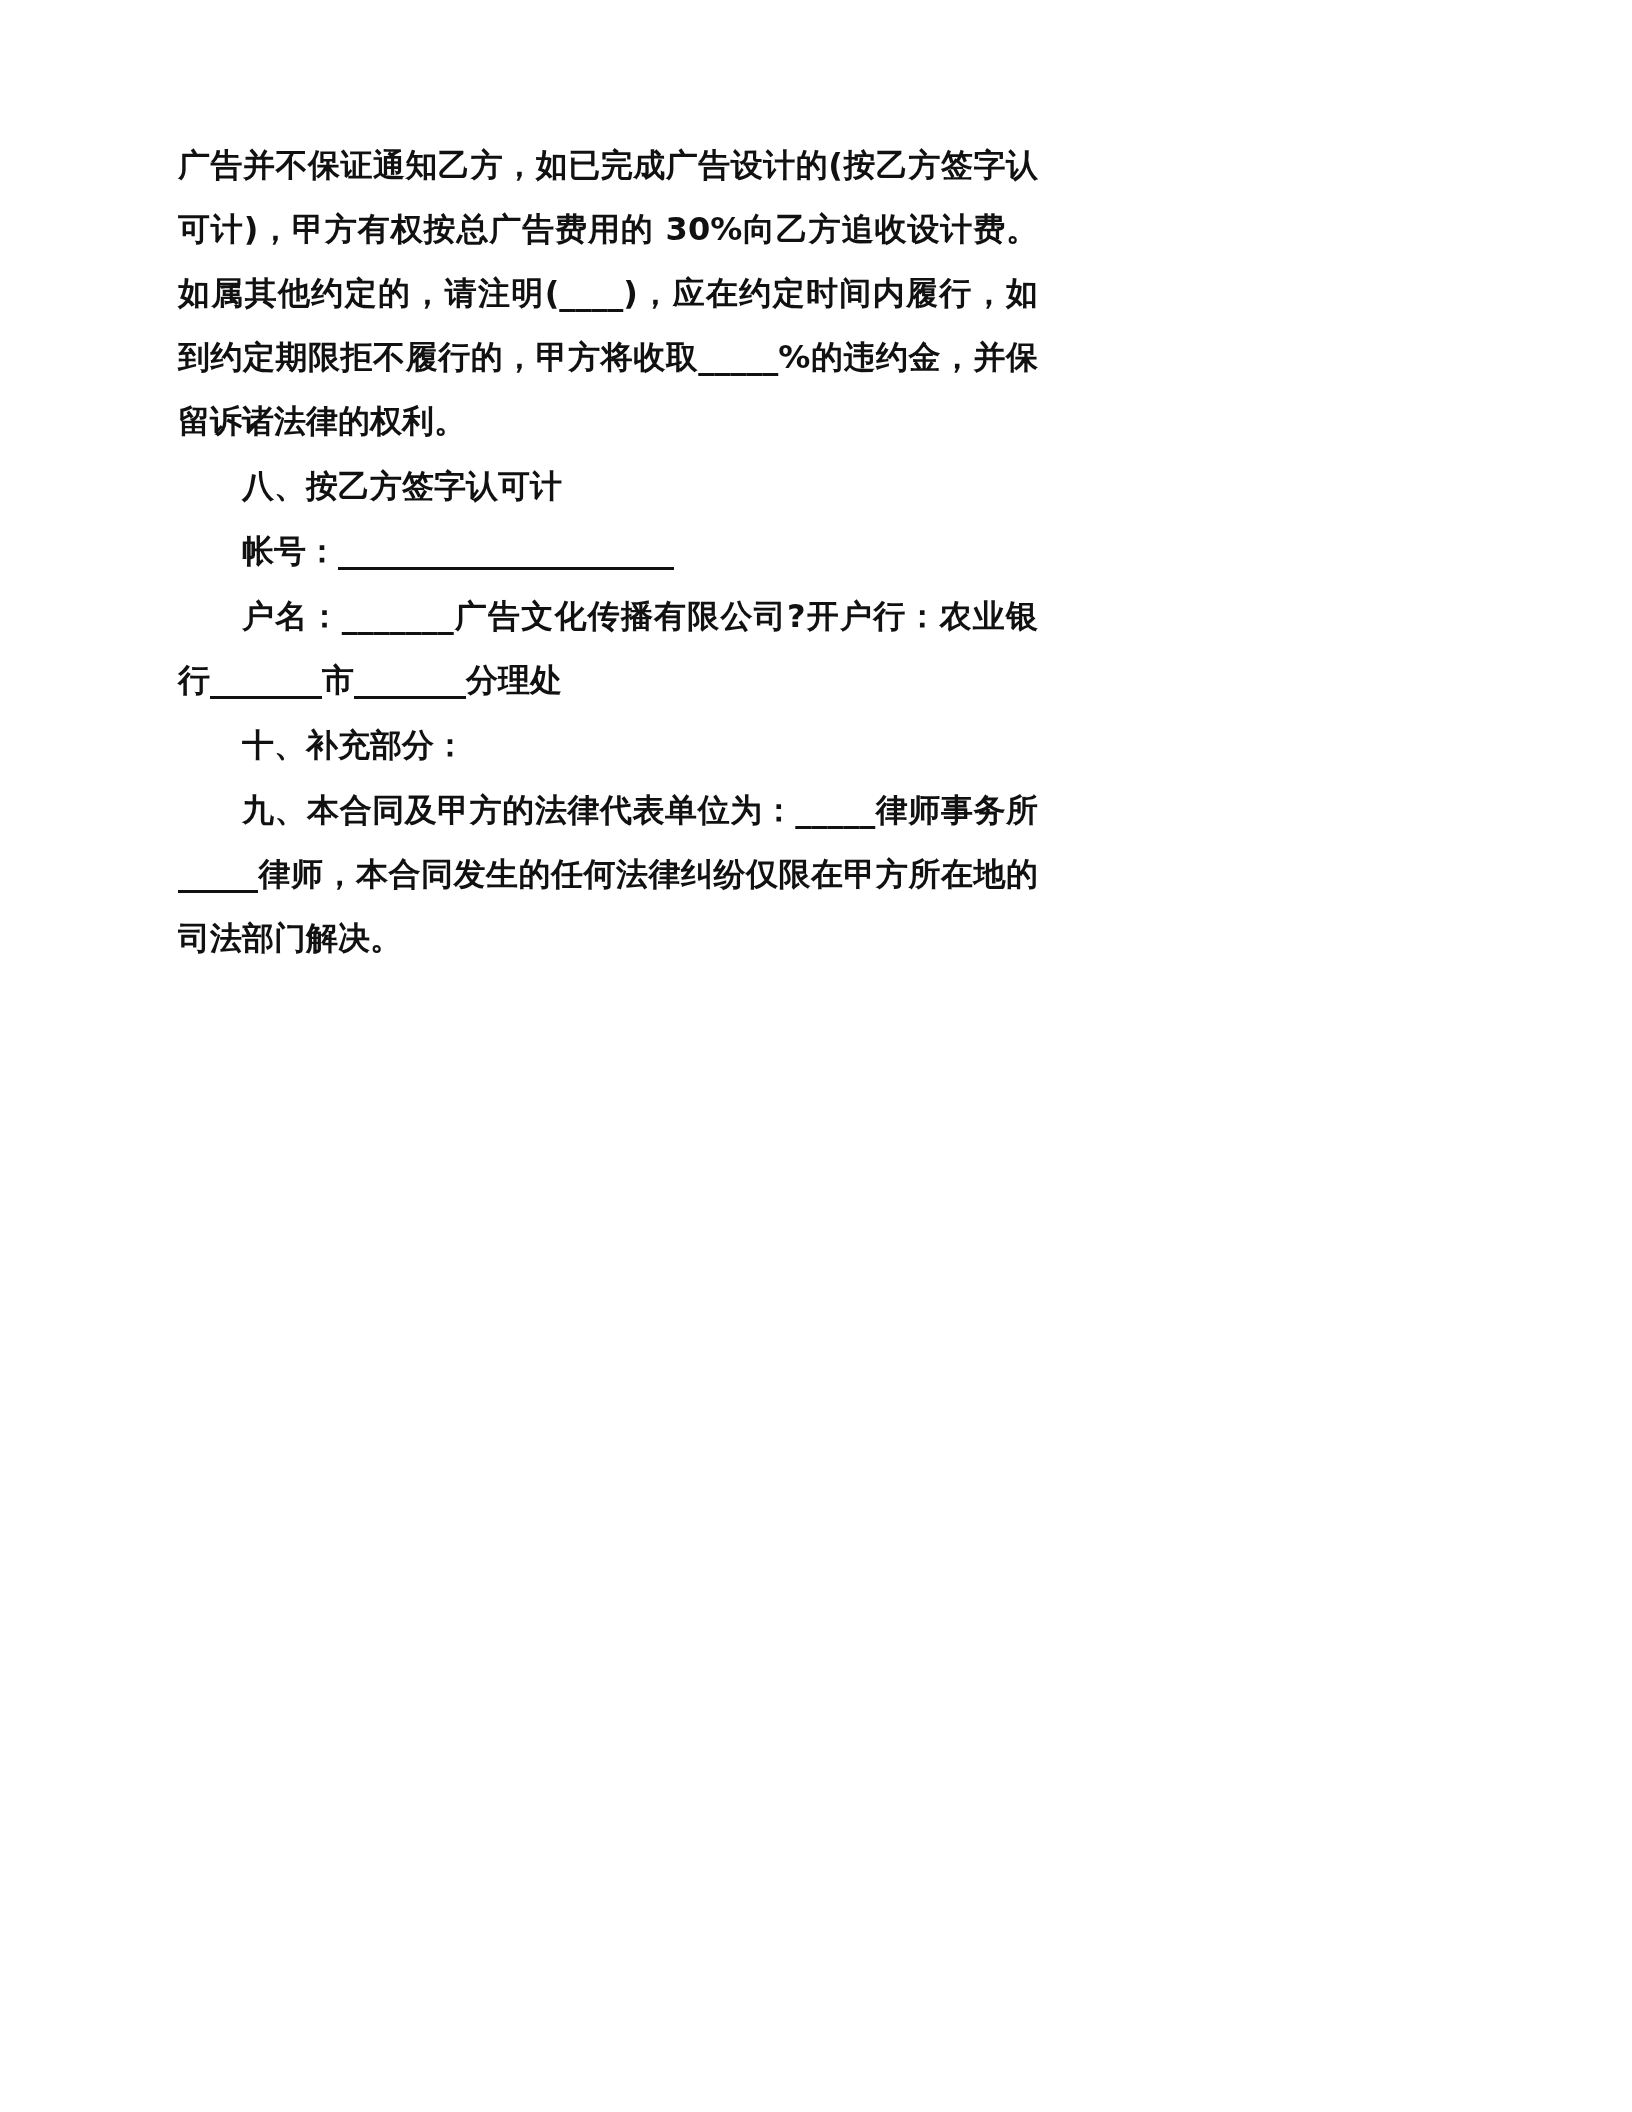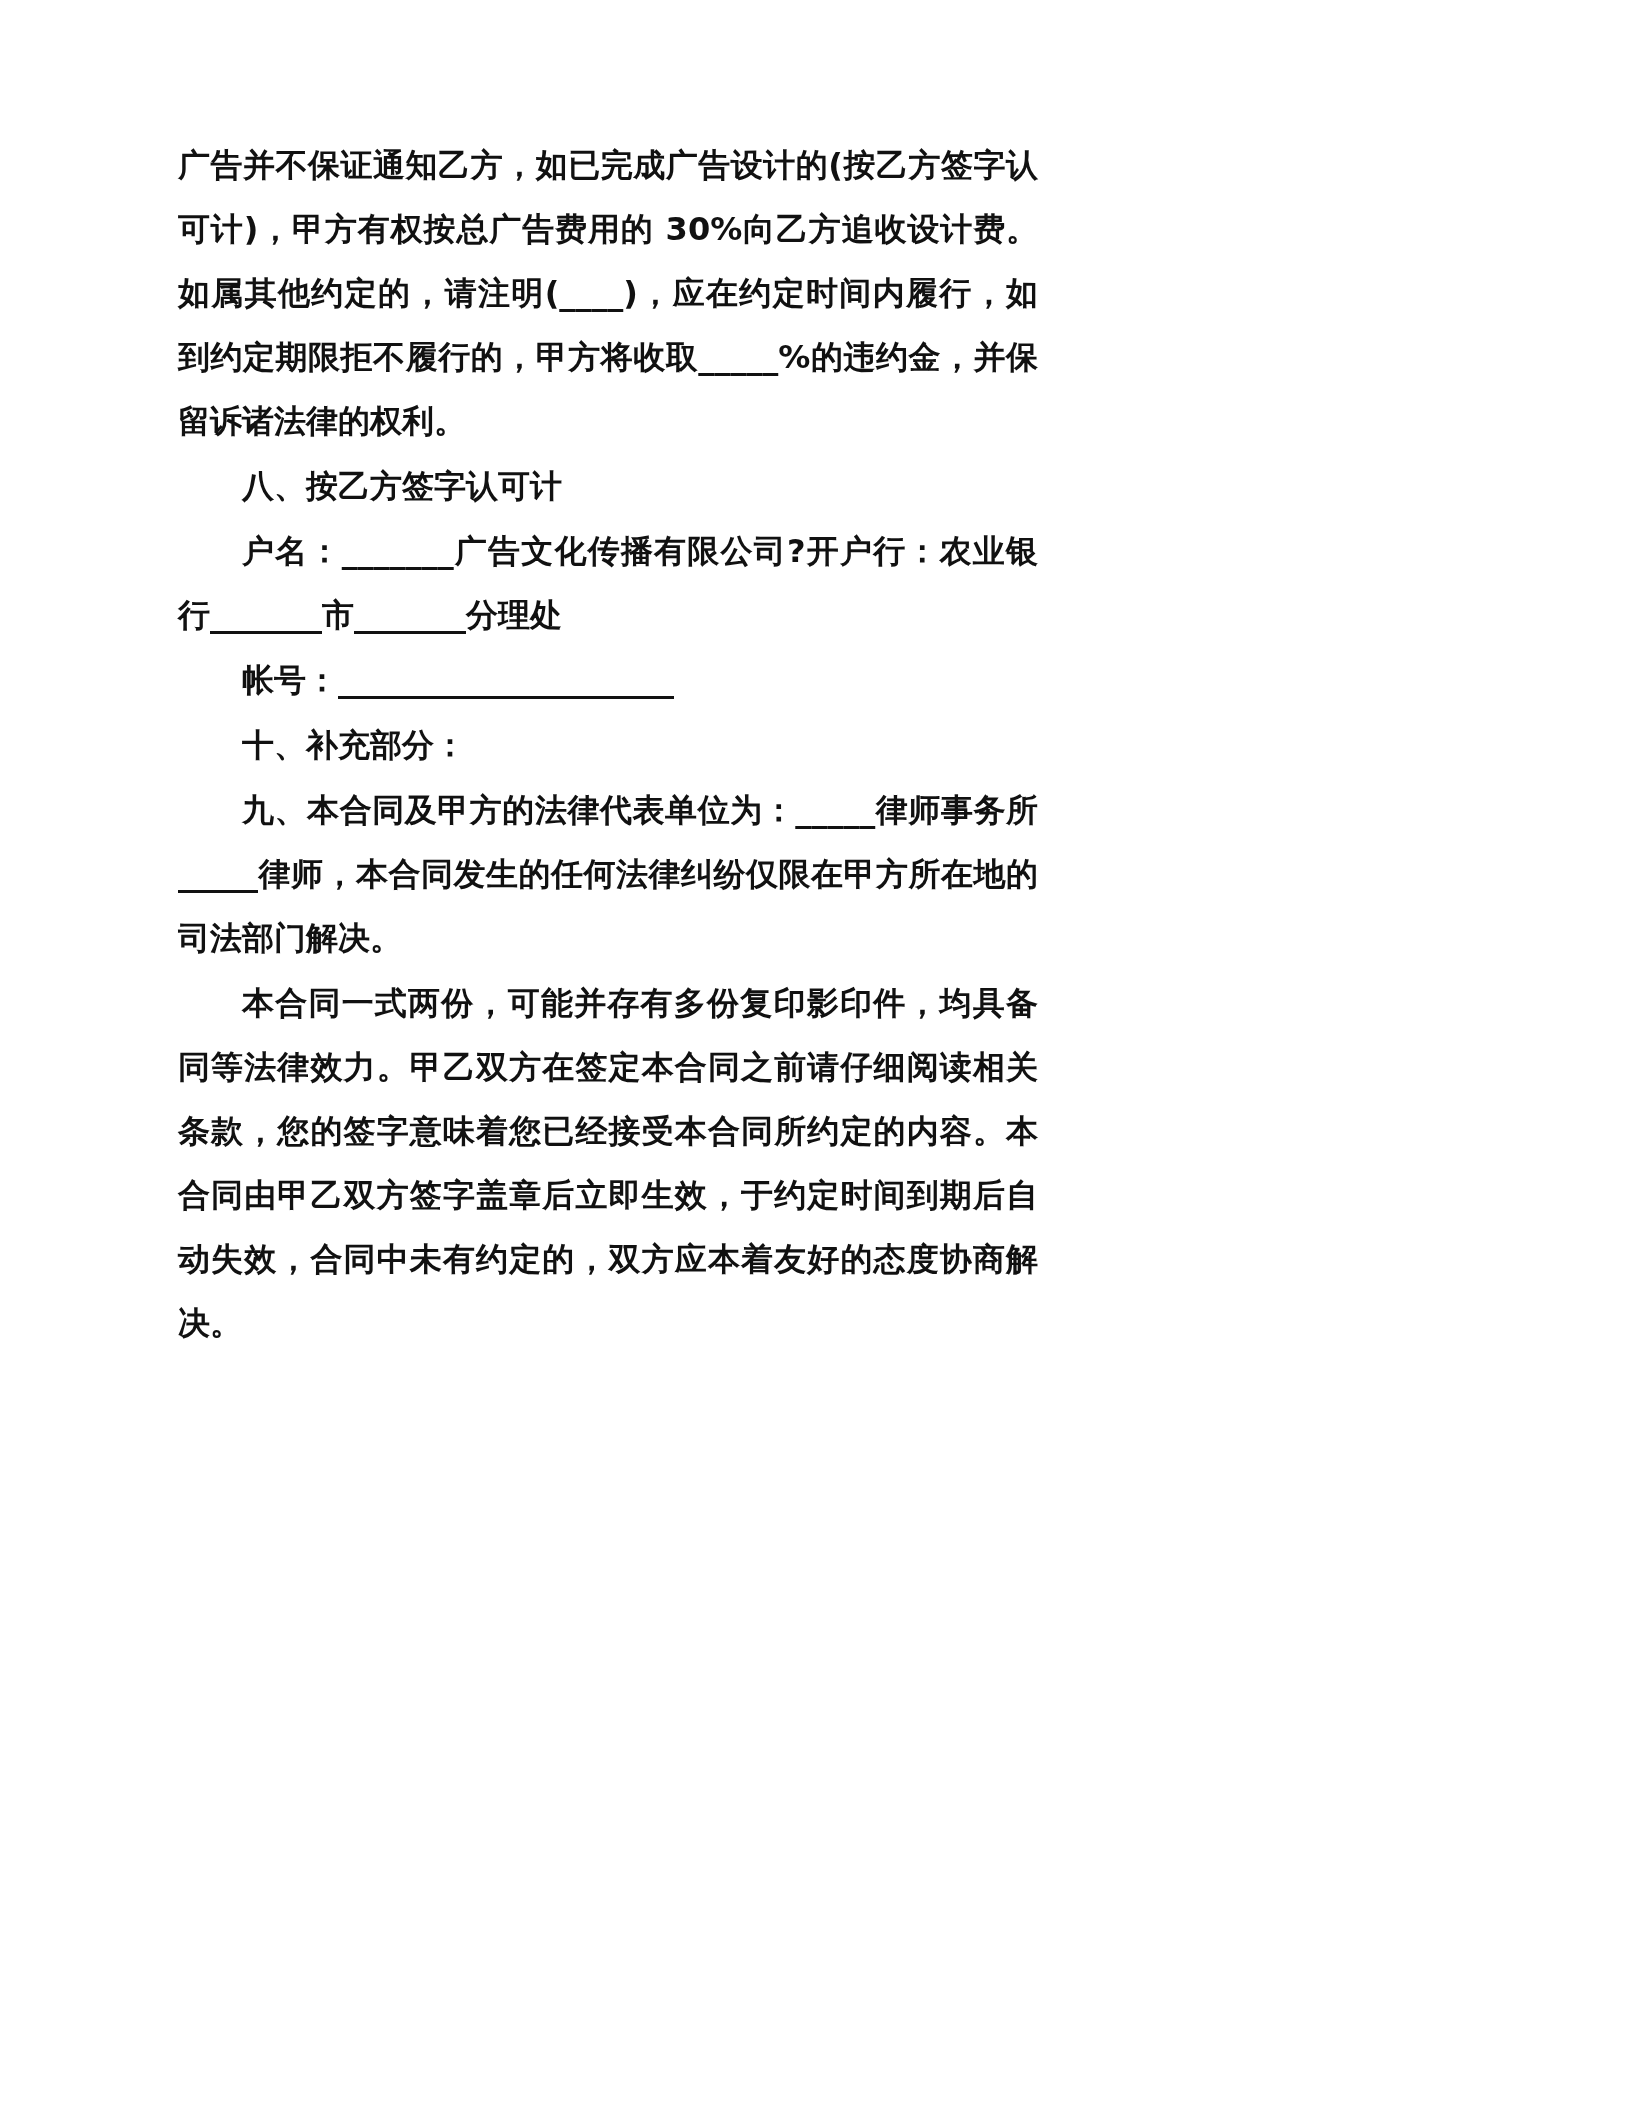--- a/index.html
+++ b/index.html
@@ -43,19 +43,18 @@
     text-indent: 64px;
   }
 </style>
 </head>
 <body>
 
 <div class="doc-page">
   <div class="doc-content">
     <p>广告并不保证通知乙方，如已完成广告设计的(按乙方签字认可计)，甲方有权按总广告费用的 30%向乙方追收设计费。如属其他约定的，请注明(____)，应在约定时间内履行，如到约定期限拒不履行的，甲方将收取_____%的违约金，并保留诉诸法律的权利。</p>
     <p class="indent">八、按乙方签字认可计</p>
+    <p class="indent">帐号：_____________________</p>
     <p class="indent">户名：_______广告文化传播有限公司?开户行：农业银行_______市_______分理处</p>
-    <p class="indent">帐号：_____________________</p>
     <p class="indent">十、补充部分：</p>
     <p class="indent">九、本合同及甲方的法律代表单位为：_____律师事务所_____律师，本合同发生的任何法律纠纷仅限在甲方所在地的司法部门解决。</p>
-    <p class="indent">本合同一式两份，可能并存有多份复印影印件，均具备同等法律效力。甲乙双方在签定本合同之前请仔细阅读相关条款，您的签字意味着您已经接受本合同所约定的内容。本合同由甲乙双方签字盖章后立即生效，于约定时间到期后自动失效，合同中未有约定的，双方应本着友好的态度协商解决。</p>
   </div>
 </div>
 
 </body></html>

